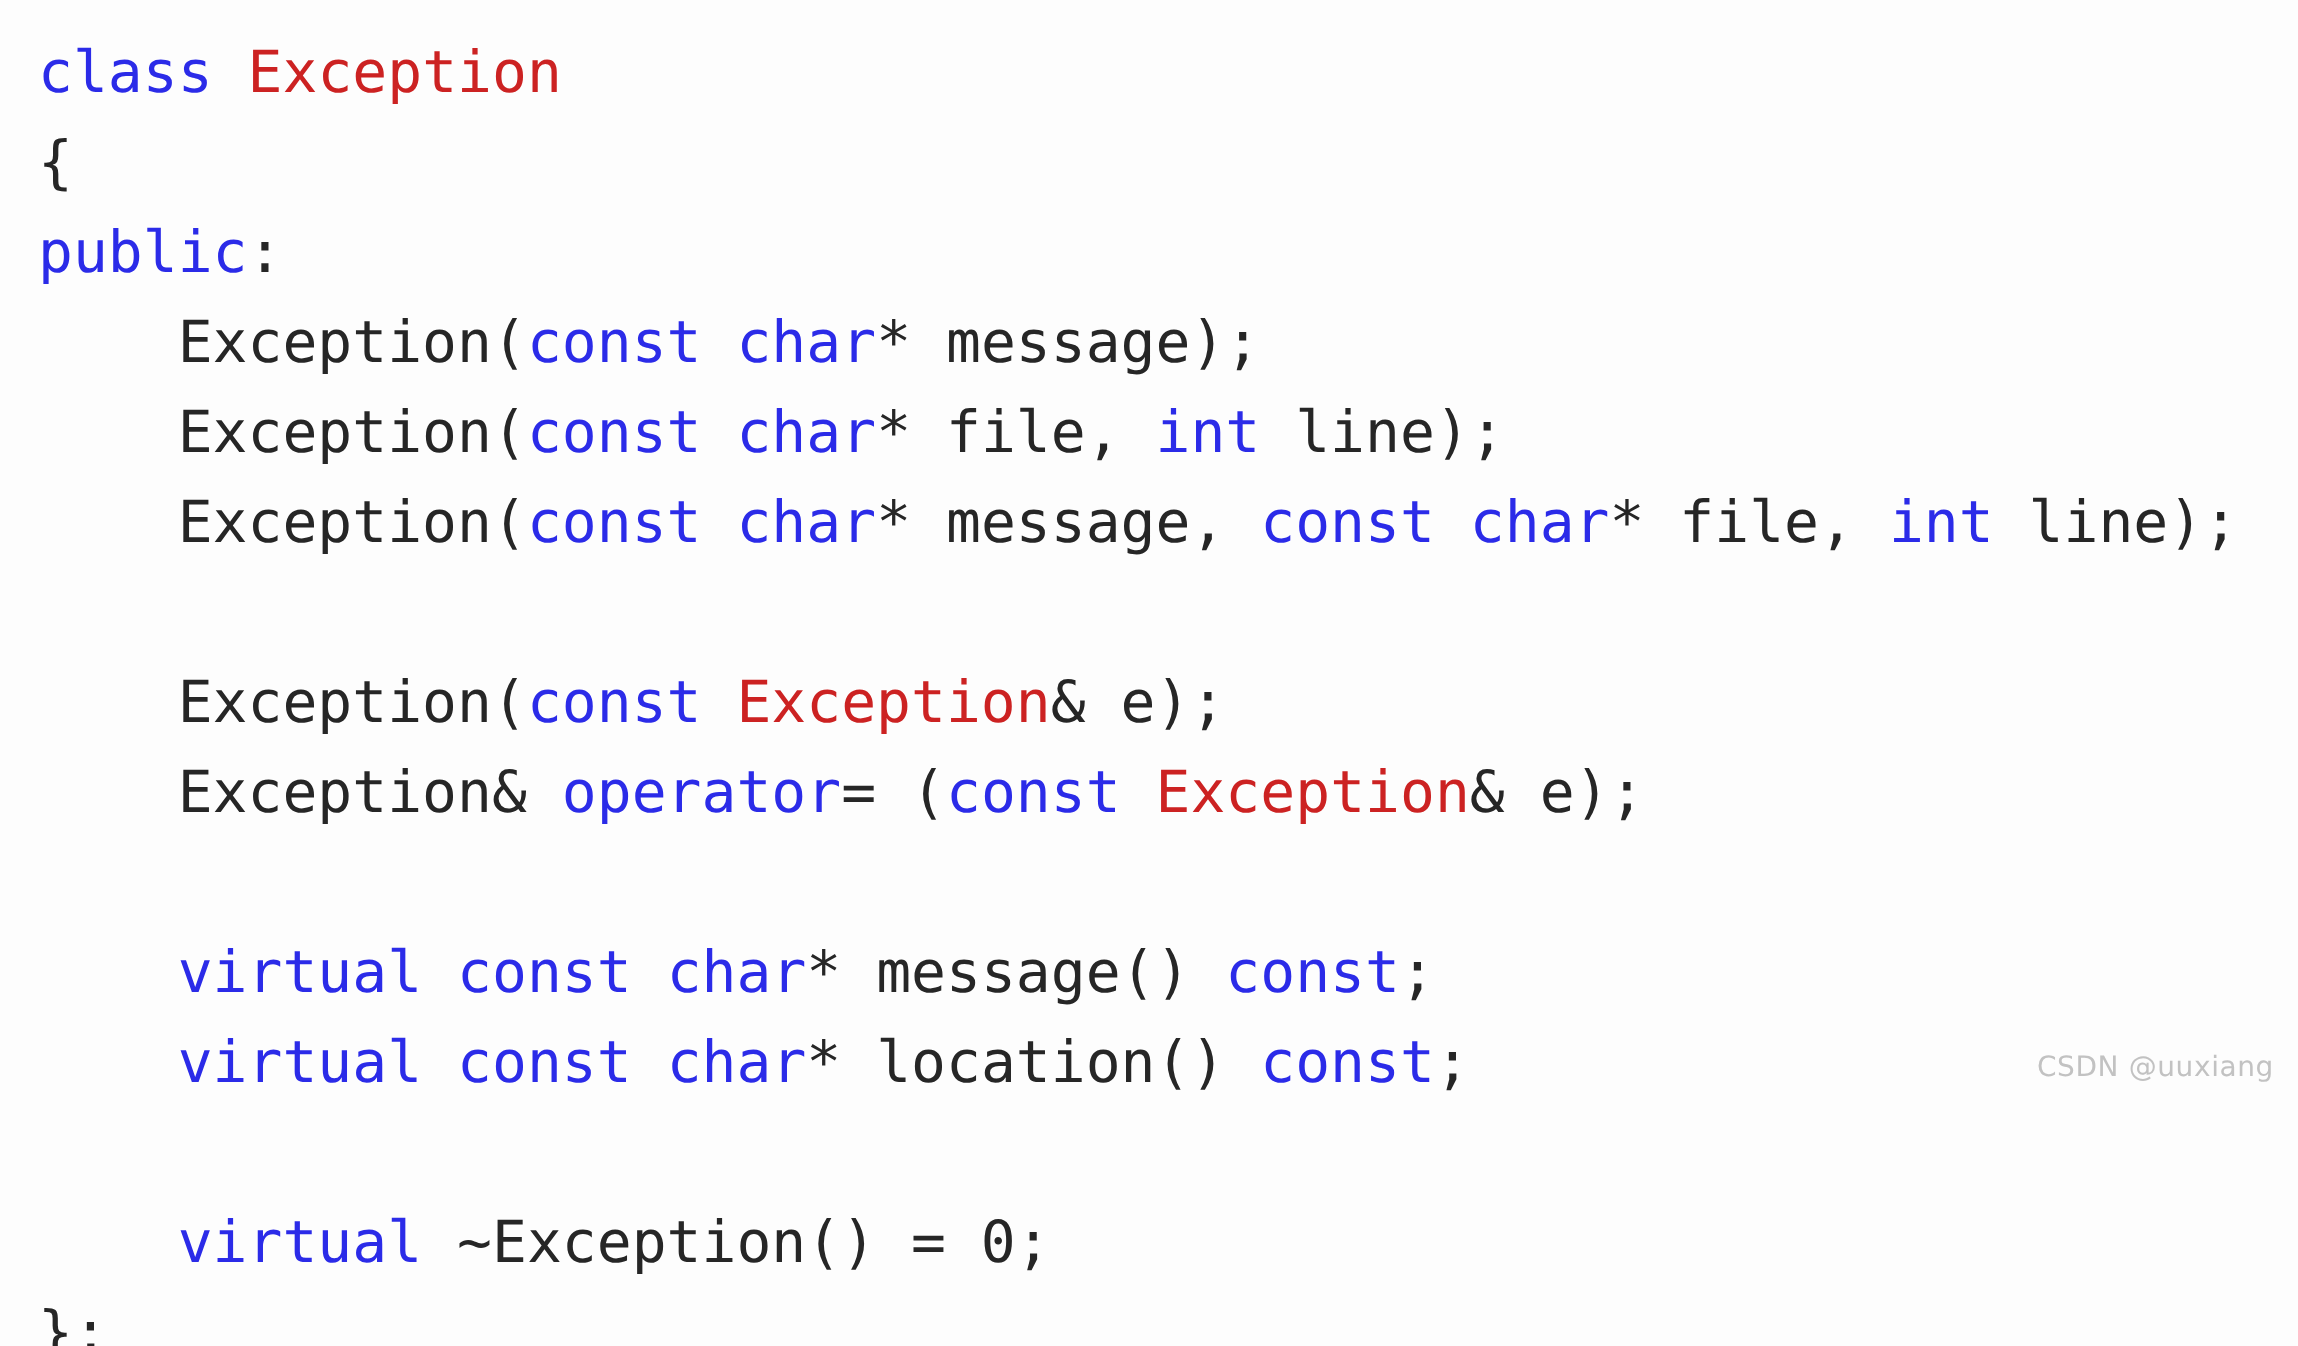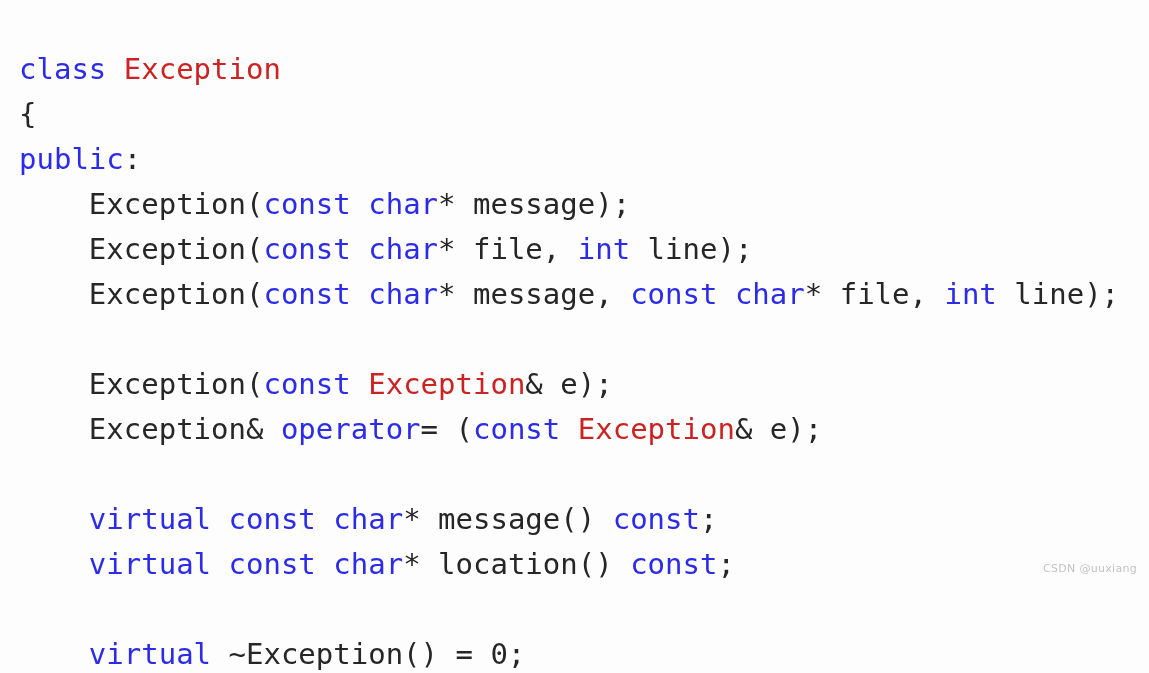--- a/index.html
+++ b/index.html
@@ -11,21 +11,20 @@
     height: 673px;
     background: #fdfdfd;
     font-family: "DejaVu Sans Mono", monospace;
     overflow: hidden;
   }
   #code-surface {
     position: relative;
     width: 1149px;
     height: 551px;
     background: #fdfdfd;
-    margin-top: 33px;
   }
   #code-block {
     position: absolute;
     left: 0;
     top: 0;
     padding: 14px 0 0 19px;
     margin: 0;
     font-family: "DejaVu Sans Mono", monospace;
     font-size: 29px;
     line-height: 45px;
@@ -40,21 +39,21 @@
     white-space: pre;
   }
   .kw  { color: #2b2be8; }
   .ty  { color: #cc2222; }
   .pl  { color: #262626; }
   #watermark {
     position: absolute;
     right: 12px;
     bottom: 9px;
     font-family: "DejaVu Sans", sans-serif;
-    font-size: 11px;
+    font-size: 14px;
     color: #c2c2c2;
     letter-spacing: 0.3px;
     white-space: pre;
   }
 </style>
 </head>
 <body>
 
 <div id="code-surface">
 

